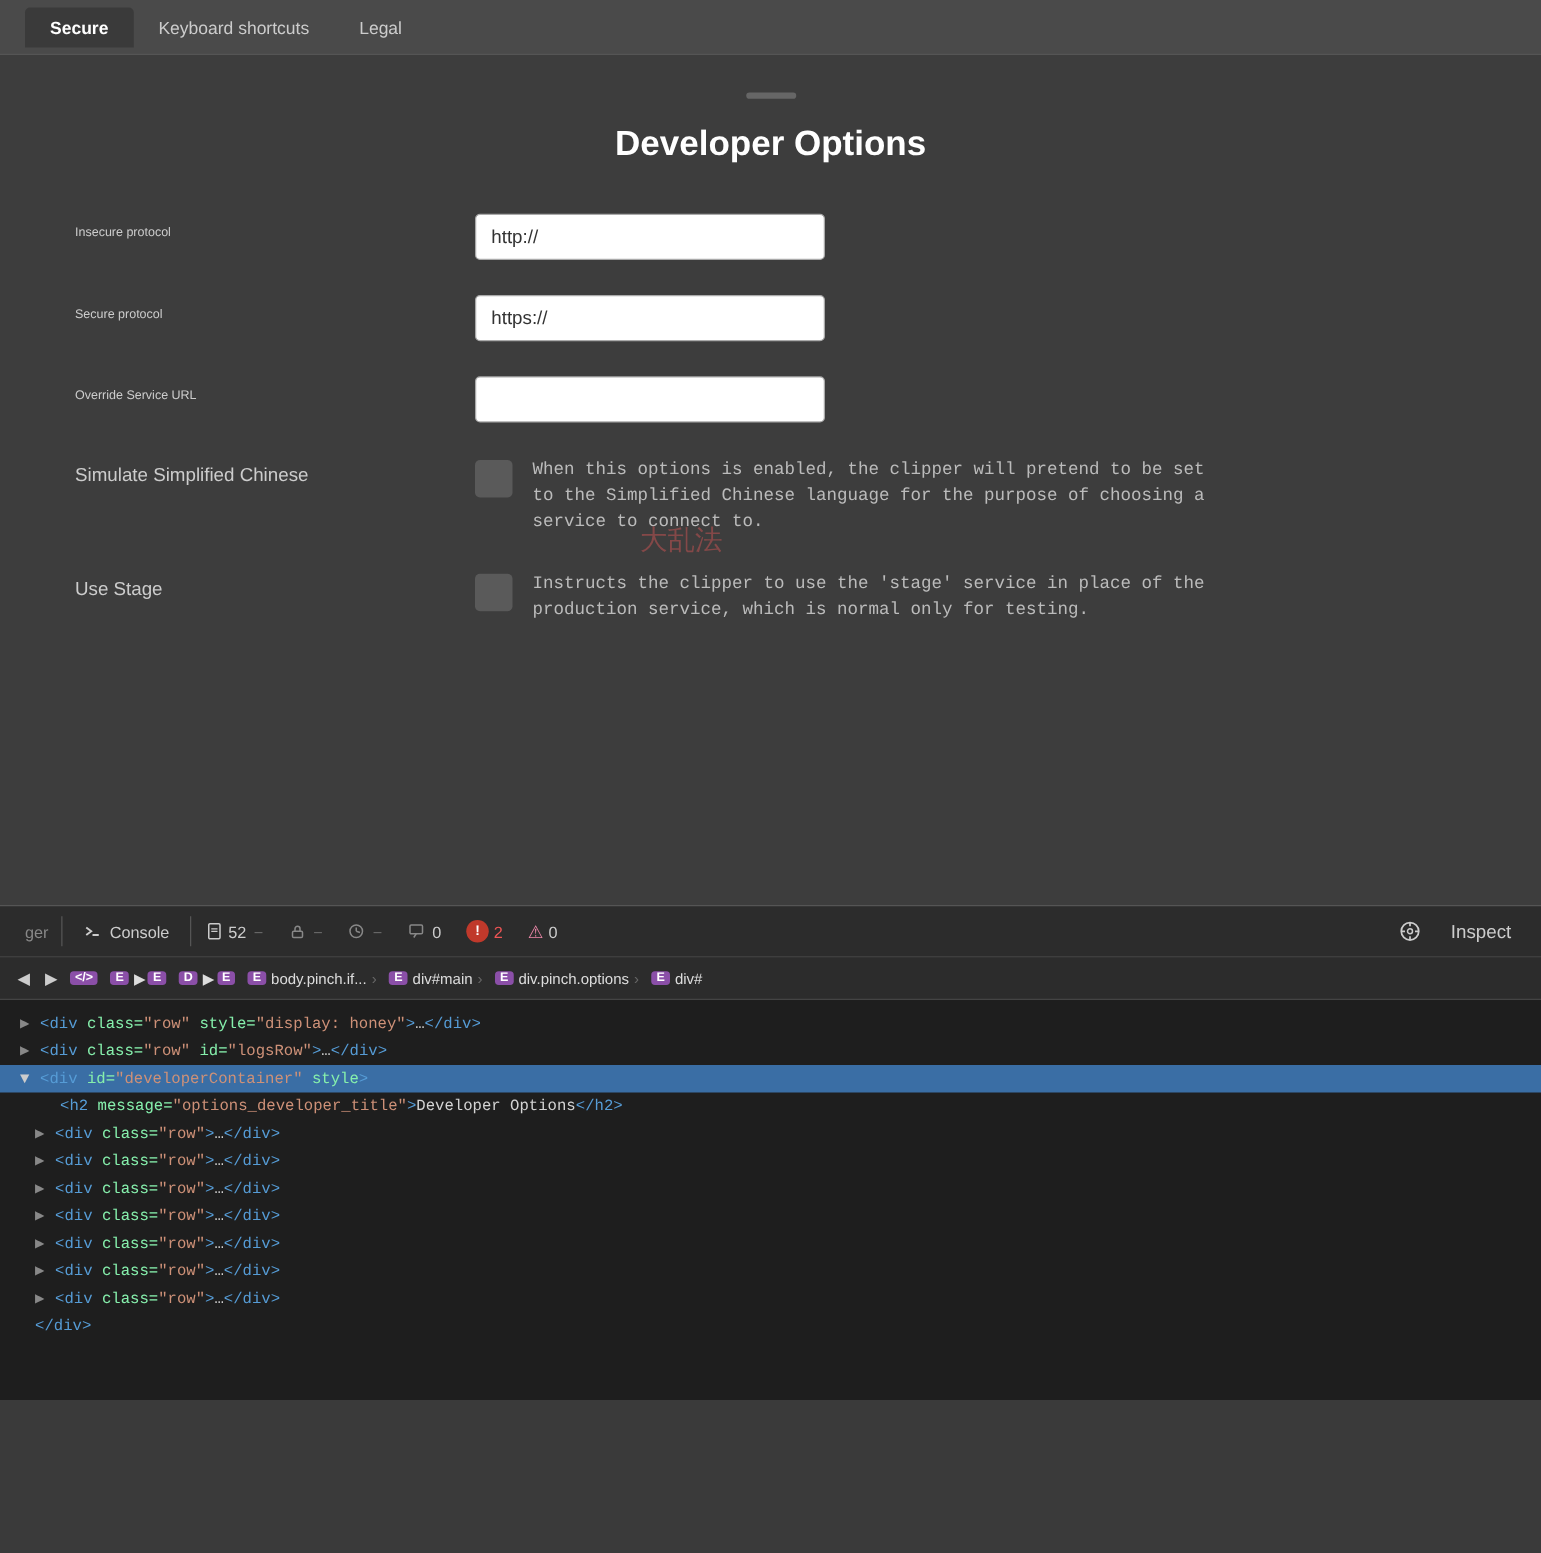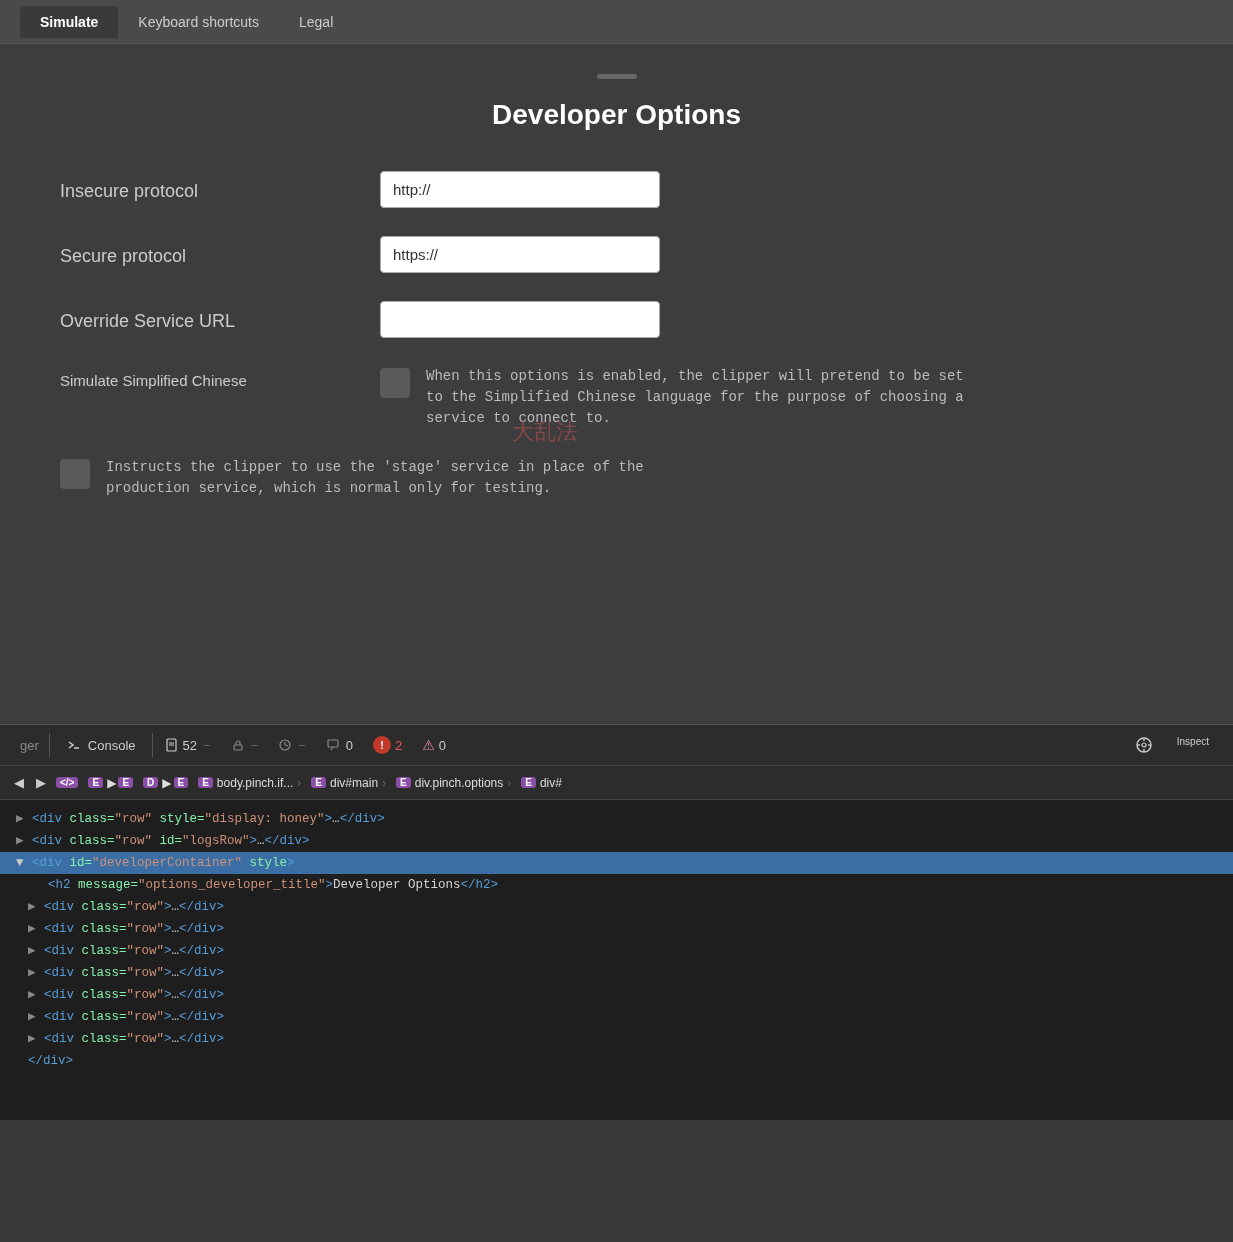--- a/index.html
+++ b/index.html
@@ -60,21 +60,21 @@
       margin-bottom: 40px;
     }
 
     .form-row {
       display: flex;
       align-items: flex-start;
       margin-bottom: 28px;
     }
     .form-label {
       color: #ccc;
-      font-size: 18px;
+      font-size: 10px;
       width: 320px;
       min-width: 320px;
       padding-top: 10px;
     }
     .form-input {
       background: #fff;
       border: 1px solid #aaa;
       border-radius: 4px;
       padding: 9px 12px;
       font-size: 15px;
@@ -179,24 +179,24 @@
       height: 18px;
       display: flex;
       align-items: center;
       justify-content: center;
       font-size: 11px;
       font-weight: 700;
     }
     .inspect-btn {
       margin-left: auto;
       display: flex;
-      align-items: flex-start;
+      align-items: flex-end;
       gap: 24px;
       color: #ccc;
-      font-size: 10px;
+      font-size: 15px;
       padding: 6px 12px;
       cursor: pointer;
     }
 
     
     .breadcrumb-bar {
       background: #2c2c2c;
       height: 34px;
       display: flex;
       align-items: center;
@@ -266,21 +266,21 @@
     .source-line .el-tag { color: #569cd6; font-family: Liberation Mono, monospace; }
     .source-line .attr-name { color: #86efac; }
     .source-line .attr-value { color: #ce9178; }
     .source-line .text-content { color: #d4d4d4; }
     .source-line .el-text { color: #d4d4d4; }
   </style>
 </head>
 <body>
 
 <div class="tab-bar">
-  <div class="tab-item active">Simulate</div>
+  <div class="tab-item active">Secure</div>
   <div class="tab-item">Keyboard shortcuts</div>
   <div class="tab-item">Legal</div>
 </div>
 
 <div class="main-content">
   <div class="scroll-indicator">
     <div class="scroll-indicator-bar"></div>
   </div>
 
   <h1 class="page-title">Developer Options</h1>
@@ -305,20 +305,21 @@
     <div class="checkbox-area">
       <button class="checkbox-box"></button>
       <div style="position:relative;">
         <div class="checkbox-description">When this options is enabled, the clipper will pretend to be set to the Simplified Chinese language for the purpose of choosing a service to connect to.</div>
         <span class="watermark">大乱法</span>
       </div>
     </div>
   </div>
 
   <div class="checkbox-row">
+    <div class="checkbox-label">Use Stage</div>
     <div class="checkbox-area">
       <button class="checkbox-box"></button>
       <div class="checkbox-description">Instructs the clipper to use the 'stage' service in place of the production service, which is normal only for testing.</div>
     </div>
   </div>
 </div>
 
 <div class="devtools-bar">
 
   <span style="color:#888;font-size:13px;padding:0 8px;text-align:center;">ger</span>

